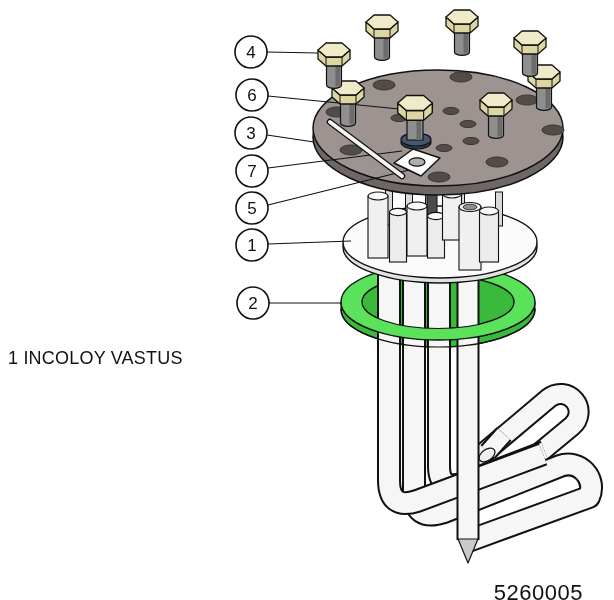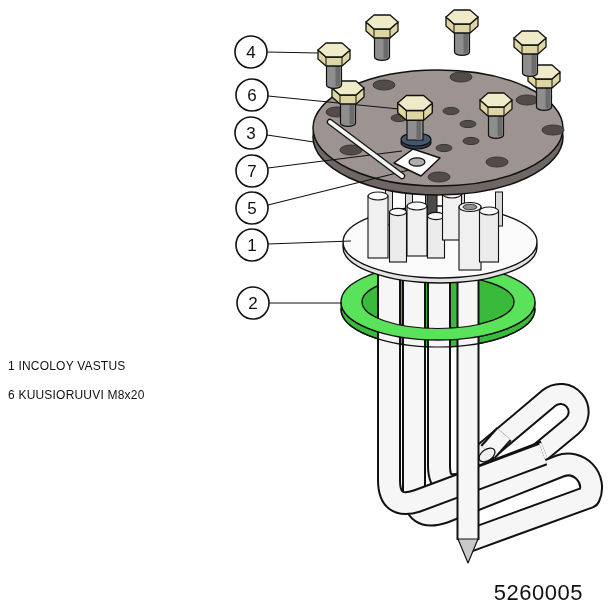--- a/index.html
+++ b/index.html
@@ -7,22 +7,22 @@
     position:relative;
     width:614px;height:600px;
     background:#ffffff;
     font-family:"Liberation Sans", sans-serif;
     color:#111;
     overflow:hidden;
   }
   .diagram-svg{position:absolute;left:0;top:0;}
   .parts-list{
     position:absolute;
-    left:8px;top:352px;
-    font-size:12px;
+    left:8px;top:344px;
+    font-size:18px;
     line-height:28.6px;
     letter-spacing:0.2px;
     white-space:nowrap;
   }
   .parts-list .row span{display:inline;}
   .part-number{
     position:absolute;
     top:580px;right:31px;
     font-size:22px;
     letter-spacing:0.5px;
@@ -231,18 +231,17 @@
       </g>
       <g>
         <circle cx="253" cy="303" r="16" fill="#fff" stroke="#111" stroke-width="1.6"></circle>
         <text class="callout-num" x="253" y="309" text-anchor="middle">2</text>
       </g>
     </g>
   </svg>
 
   <div class="parts-list">
     <div class="row"><span>1</span> <span>INCOLOY VASTUS</span></div>
-    <div class="row"><span>6</span> <span>KUUSIORUUVI M8x20</span></div>
   </div>
 
   <div class="part-number">5260005</div>
 
 </div>
 
 </body></html>

